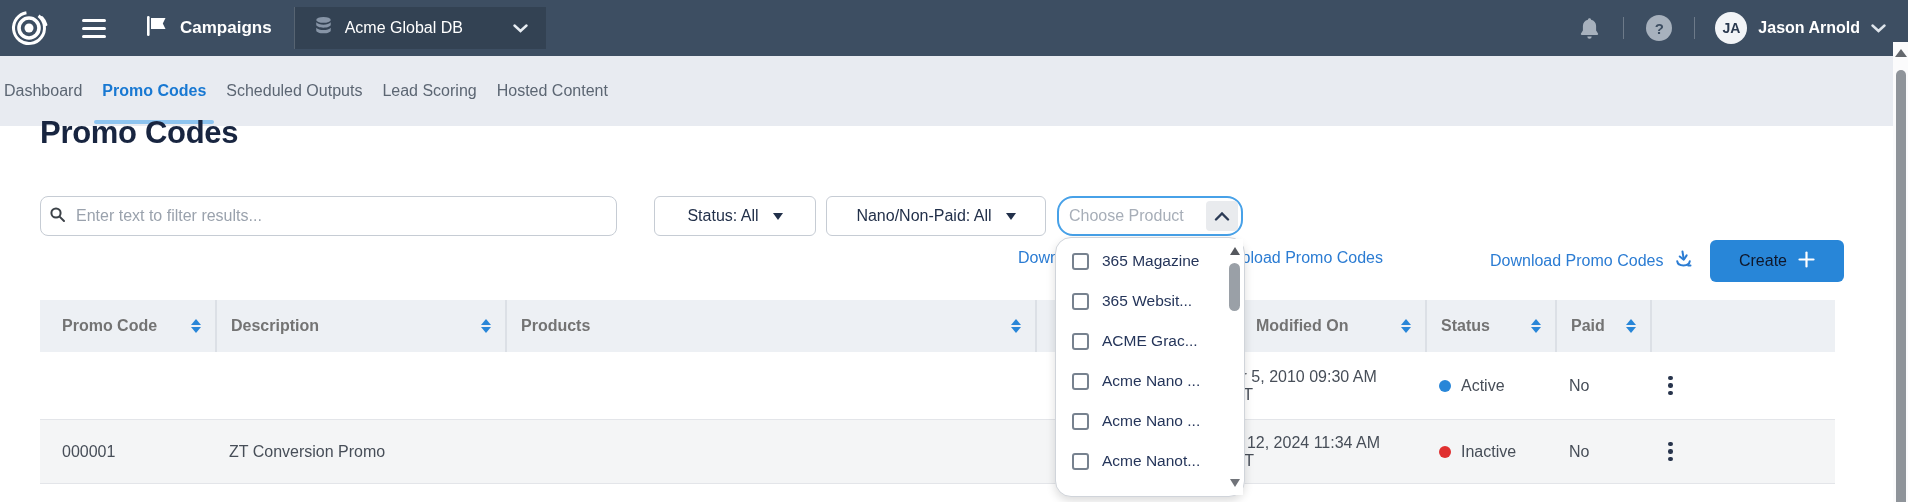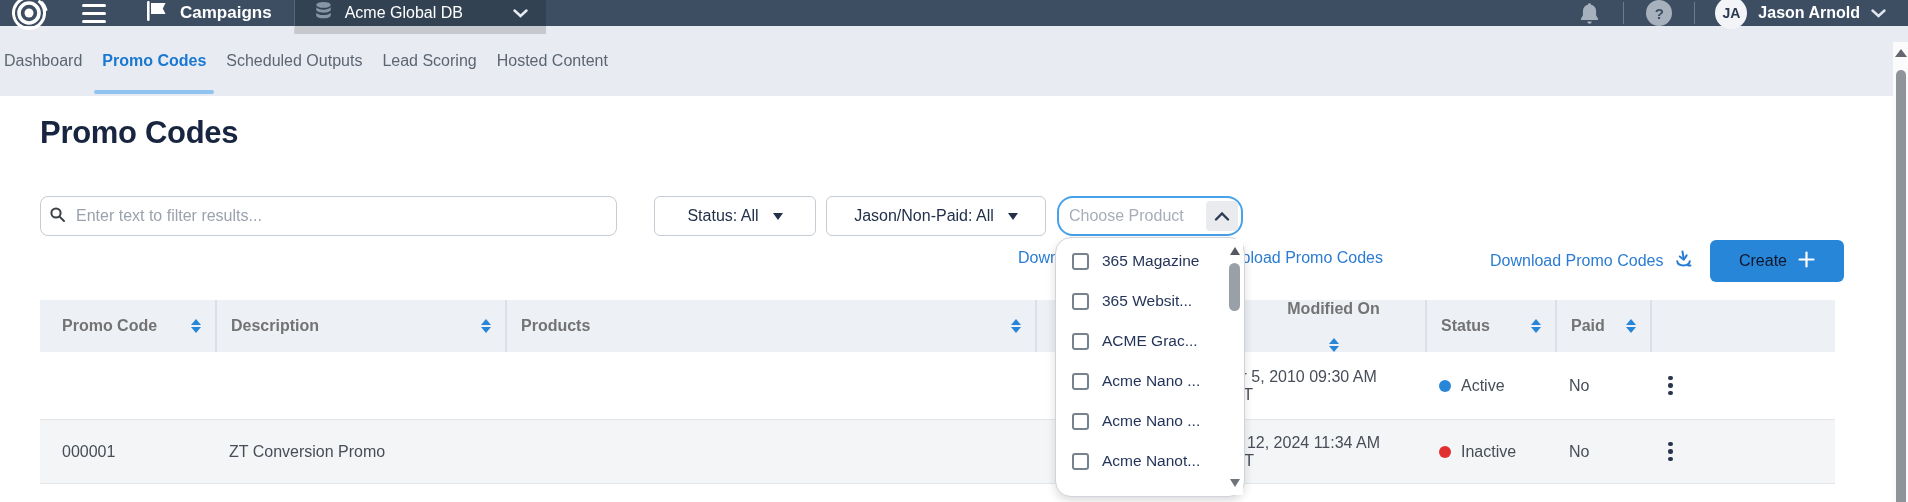--- a/index.html
+++ b/index.html
@@ -1,20 +1,20 @@
 <!DOCTYPE html>
 <html><head>
 <meta charset="utf-8">
 <style>
   * { box-sizing: border-box; margin: 0; padding: 0; }
   html,body { width:1908px; height:502px; overflow:hidden; background:#fff;
     font-family:"Liberation Sans","DejaVu Sans",sans-serif; }
 
   
-  .navbar { position:relative; height:26px; background:#3d4e62; display:flex; align-items:center; color:#fff; z-index:50;}
+  .navbar { position:relative; height:56px; background:#3d4e62; display:flex; align-items:center; color:#fff; z-index:50;}
   .logo { margin-left:10px; display:flex; align-items:center; cursor:pointer;}
   .hamburger { margin-left:30px; display:flex; flex-direction:column; gap:5px; cursor:pointer; padding:4px;}
   .hamburger span { width:24px; height:3px; background:#fff; border-radius:2px;}
   .nav-section { margin-left:34px; display:flex; align-items:center; gap:12px; font-size:17px; font-weight:bold;}
   .db-select { margin-left:22px; height:42px; background:rgba(0,0,0,.15); border-left:1px solid rgba(255,255,255,.18);
     display:flex; align-items:center; gap:11px; padding:0 18px; cursor:pointer; min-width:252px;}
   .db-select .chev { margin-left:auto; padding-left:26px;}
   .db-label { font-size:16px; }
   .nav-right { margin-left:auto; display:flex; align-items:center; padding-right:22px;}
   .nav-ic { padding:0 22px; display:flex; align-items:center; cursor:pointer;}
@@ -62,21 +62,21 @@
   .create-btn { position:absolute; left:1710px; top:128px; width:134px; height:42px; background:#2886d8;
     border:0; border-radius:6px; color:#0f172a; font-size:16px; display:flex; align-items:center;
     justify-content:center; gap:11px; cursor:pointer; font-family:inherit;}
 
   
   .table { position:absolute; left:40px; top:188px; width:1795px;}
   .t-row { display:grid; grid-template-columns:175px 290px 530px 173px 217px 130px 95px 185px; align-items:stretch;}
   .t-head { height:52px; background:#edf0f4; font-weight:bold; font-size:16px; color:#737373;}
   .t-head .cell { display:flex; align-items:center; justify-content:space-between; padding:0 14px;}
   .t-head .cell + .cell { border-left:2px solid #dce0e6;}
-  .t-head .pl-lg { padding-left:46px;flex-direction:column;}
+  .t-head .pl-lg { padding-left:46px;}
   .cell-first { padding-left:22px !important;}
   .sort { display:flex; flex-direction:column; gap:2px; cursor:pointer;}
   .sort i { display:block; width:0; height:0; border-left:5px solid transparent; border-right:5px solid transparent;}
   .sort .up { border-bottom:6px solid #2886d8;}
   .sort .dn { border-top:6px solid #2886d8;}
   .t-body .t-row { font-size:16px; color:#474e58; border-bottom:1px solid #e3e5e9;}
   .t-body .cell { display:flex; align-items:center; padding:0 14px;}
   .r1 { height:68px; background:#fff;}
   .r2 { height:64px; background:#f4f5f6;}
   .r3 { height:18px; background:#fff; border-bottom:0 !important;}
@@ -188,21 +188,21 @@
       </svg>
     </span>
     <input type="text" placeholder="Enter text to filter results..." style="">
   </div>
 
   <div class="sel sel-status">
     <span>Status: All</span>
     <span class="caret-dn"></span>
   </div>
   <div class="sel sel-paid">
-    <span>Jason/Non-Paid: All</span>
+    <span>Nano/Non-Paid: All</span>
     <span class="caret-dn"></span>
   </div>
   <div class="sel-product">
     <span class="ph">Choose Product</span>
     <span class="chev-box">
       <svg width="16" height="9" viewBox="0 0 16 9" fill="none" stroke="#2b3a55" stroke-width="2.4" stroke-linecap="round">
         <polyline points="2,7.5 8,1.5 14,7.5"></polyline>
       </svg>
     </span>
   </div>

